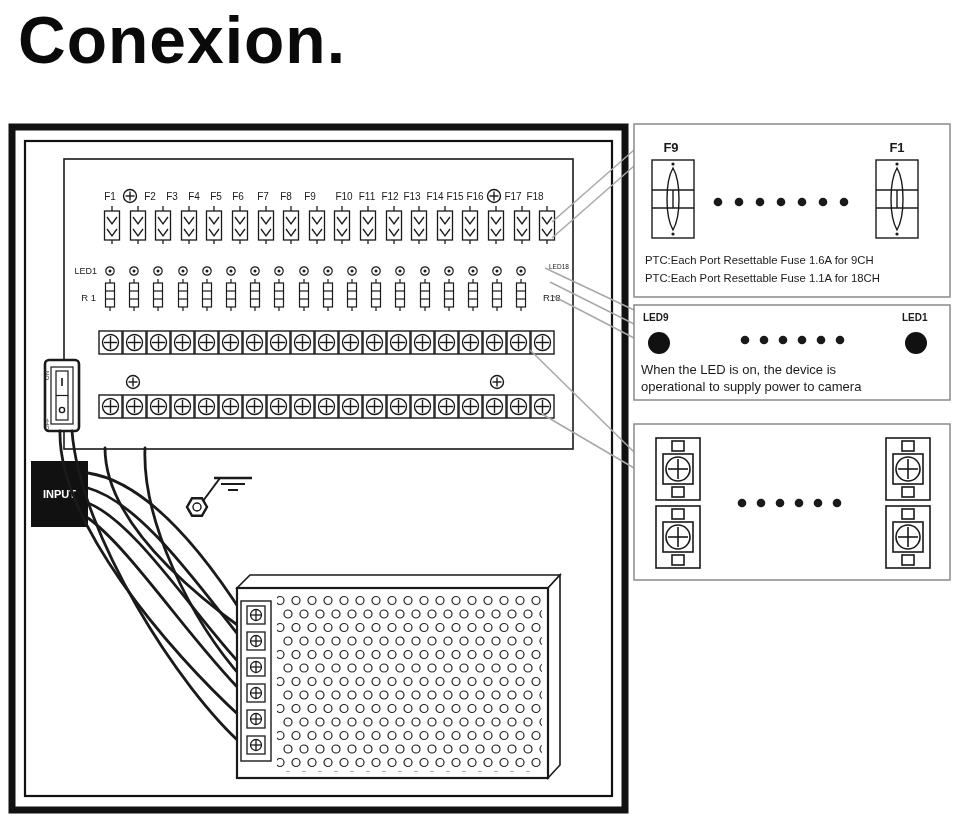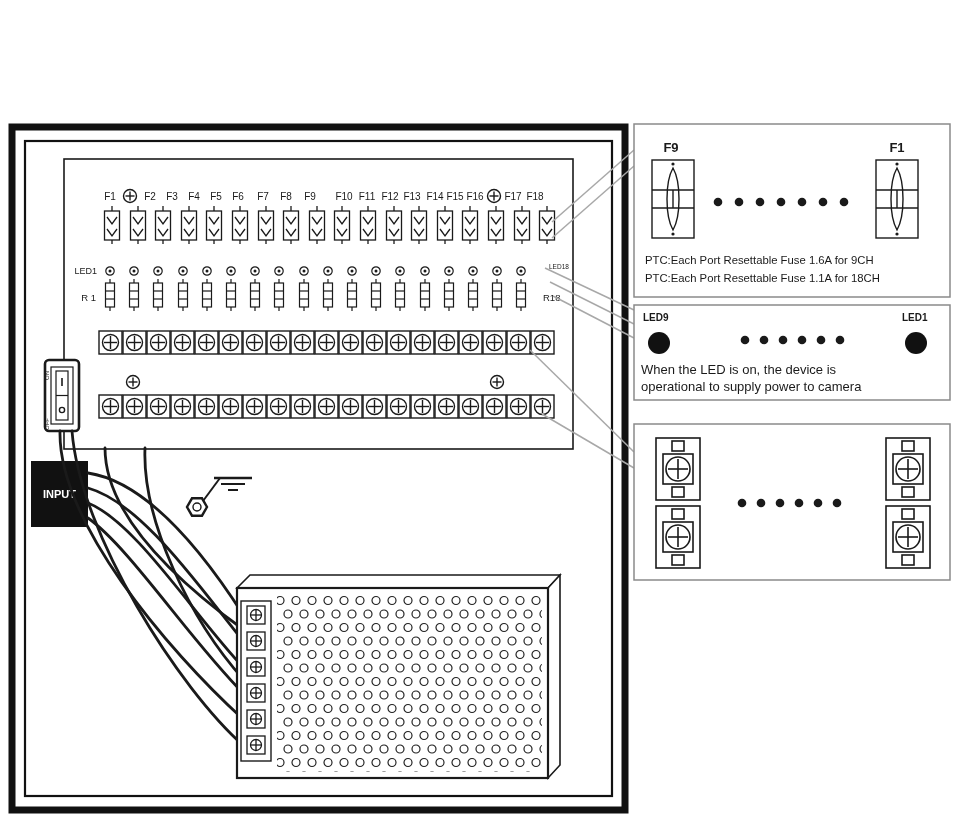--- a/index.html
+++ b/index.html
@@ -5,20 +5,21 @@
   html,body{margin:0;padding:0;background:#ffffff;}
   .stage{position:relative;width:960px;height:820px;font-family:"Liberation Sans",sans-serif;overflow:hidden;background:#fff;}
   .title{position:absolute;top:2px;left:18px;margin:0;font-size:66px;font-weight:700;letter-spacing:1px;color:#0a0a0a;font-family:"Liberation Sans",sans-serif;}
   svg{position:absolute;top:0;left:0;}
   svg text{font-family:"Liberation Sans",sans-serif;fill:#1a1a1a;}
 </style>
 </head>
 <body>
 
 <div class="stage">
+  <h1 class="title">Conexion.</h1>
 
   <svg width="960" height="820" viewBox="0 0 960 820">
     <defs>
       <g id="fuse-sym" stroke="#1a1a1a" fill="none" stroke-width="1.3">
         <line x1="0" y1="0" x2="0" y2="38"></line>
         <rect x="-7.5" y="5" width="15" height="29" fill="#fff"></rect>
         <path d="M-5,11 L0,18 L5,11"></path>
         <path d="M-5,23 L0,30 L5,23"></path>
       </g>
       <g id="led-sym" stroke="#1a1a1a" fill="none" stroke-width="1.2">

